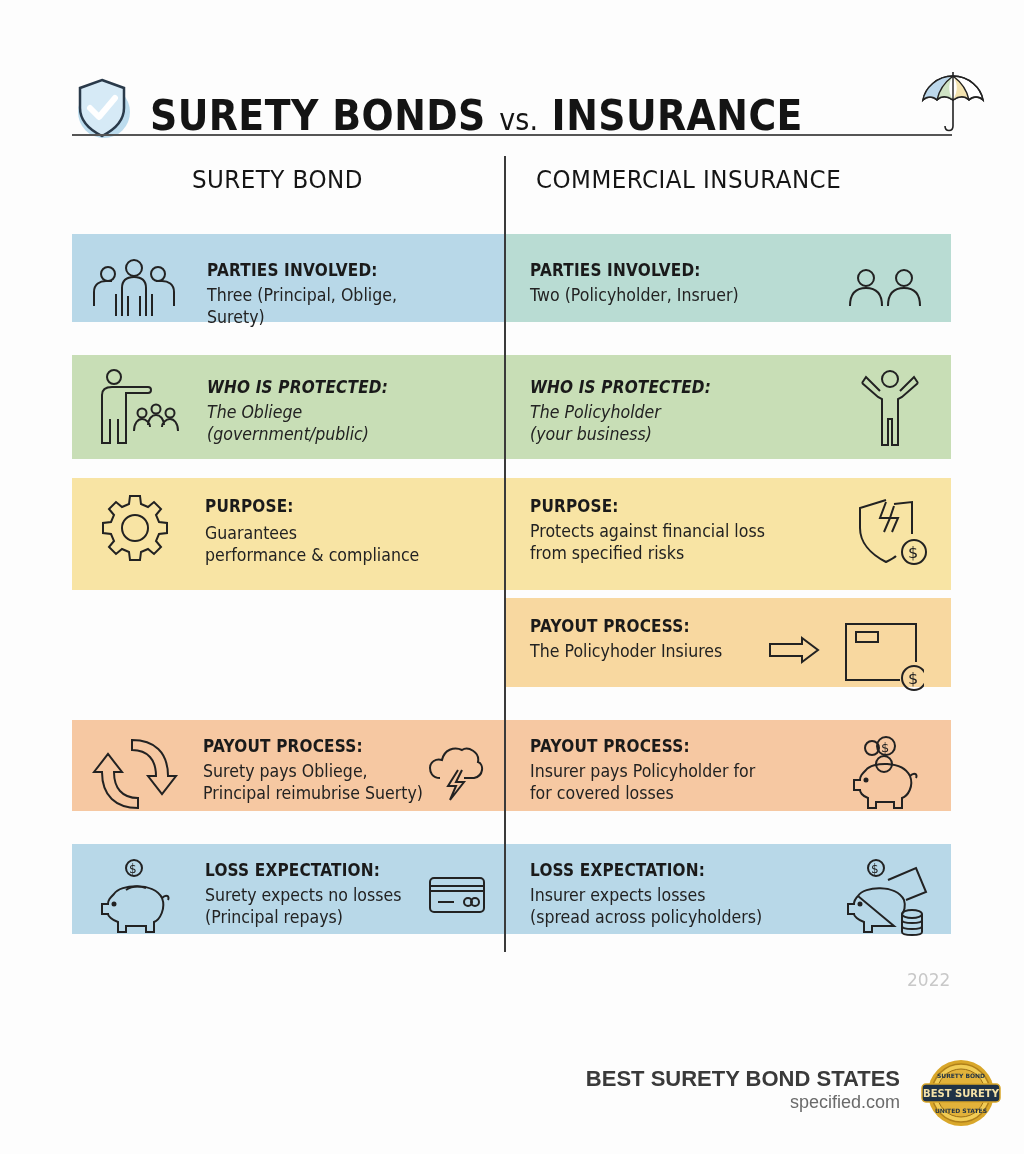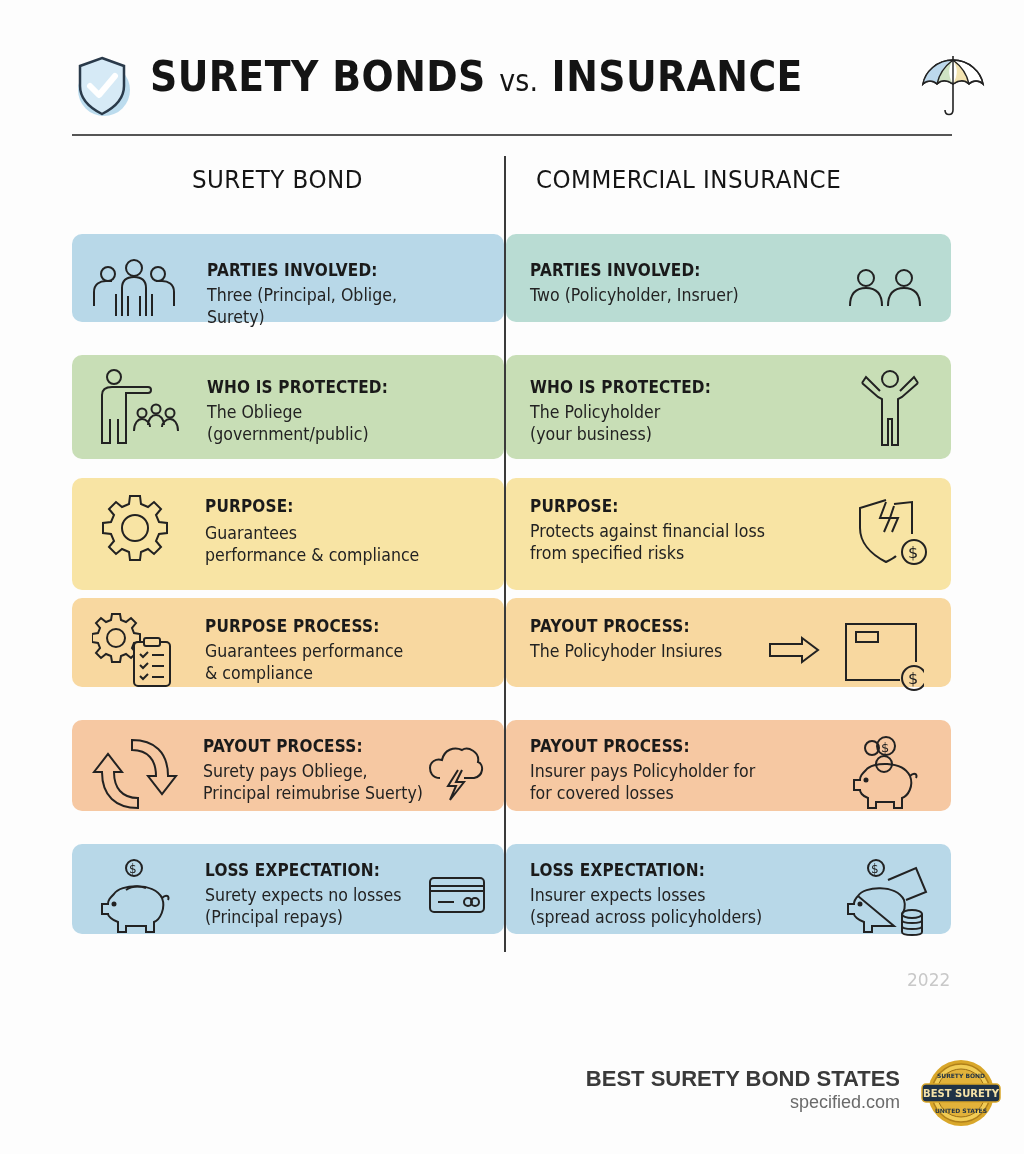--- a/index.html
+++ b/index.html
@@ -1,28 +1,28 @@
 <!DOCTYPE html>
 <html><head>
 <meta charset="utf-8">
 <style>
   html,body{margin:0;padding:0;background:#fdfdfd;}
   body{width:1024px;height:1154px;position:relative;overflow:hidden;font-family:"DejaVu Sans",sans-serif;color:#1c1c1c;}
-  .title-row{position:absolute;left:72px;top:52px;width:880px;height:72px;display:flex;align-items:flex-start;}
+  .title-row{position:absolute;left:72px;top:68px;width:880px;height:72px;display:flex;align-items:flex-end;}
   .title-row .shield{width:60px;height:66px;margin-right:18px;}
   .title{font-family:"DejaVu Sans",sans-serif;font-weight:bold;font-size:42px;letter-spacing:0.5px;color:#141414;white-space:nowrap;transform:scaleX(0.9);transform-origin:left center;}
   .title .vs{font-size:30px;font-weight:normal;letter-spacing:0;}
   .umbrella{width:72px;height:66px;position:absolute;left:845px;top:2px;}
   .rule{position:absolute;left:72px;top:134px;width:880px;height:2px;background:#555;}
   .vline{position:absolute;left:504px;top:156px;width:2px;height:796px;background:#3a3a3a;}
   .col-head{position:absolute;top:165px;font-size:25px;font-weight:normal;color:#151515;letter-spacing:0.5px;transform:scaleX(0.92);transform-origin:left center;white-space:nowrap;}
   .col-head.left{left:192px;}
   .col-head.right{left:536px;}
   .row{position:absolute;left:72px;width:879px;}
-  .row .cell{position:absolute;top:0;bottom:16px;border-radius:10px;}
+  .row .cell{position:absolute;top:0;bottom:16px;}
   .row .cell.l{left:0;width:432px;}
   .row .cell.r{left:434px;width:445px;}
   .lbl{position:absolute;font-weight:bold;font-size:17px;color:#1a1a1a;white-space:nowrap;transform:scaleX(0.9);transform-origin:left top;letter-spacing:0.2px;}
   .txt{position:absolute;font-size:17px;color:#222;line-height:22px;white-space:pre;transform:scaleX(0.93);transform-origin:left top;}
   .ico{position:absolute;}
   .ico svg{display:block;}
   .year{position:absolute;left:907px;top:970px;font-size:17px;color:#c8c8c8;}
   .brand{position:absolute;right:124px;top:1066px;text-align:right;}
   .brand .name{font-family:"Liberation Sans",sans-serif;font-weight:bold;font-size:22px;color:#3a3a3a;white-space:nowrap;}
   .brand .url{font-family:"Liberation Sans",sans-serif;font-size:18px;color:#6a6a6a;margin-top:0px;}
@@ -84,21 +84,21 @@
       <svg width="76" height="40" viewBox="0 0 76 40" fill="none" stroke="#222" stroke-width="2">
         <circle cx="18" cy="10" r="8"></circle>
           <circle cx="56" cy="10" r="8"></circle>
         <path d="M2 38 C2 26 8 20 18 20 C28 20 34 26 34 38"></path>
           <path d="M40 38 C40 26 46 20 56 20 C66 20 72 26 72 38"></path>
       </svg>
     </span>
   </div>
 </div>
 
-<div class="row" style="top:355px;height:120px;">
+<div class="row" style="top:355px;height:120px;font-style:italic;">
   <div class="cell l" style="background:#c8deb6;">
     <span class="ico" style="left:26px;top:14px;">
       <svg width="90" height="80" viewBox="0 0 90 80" fill="none" stroke="#222" stroke-width="2">
         <circle cx="16" cy="8" r="7"></circle>
         <path d="M4 56 L4 26 C4 20 8 18 14 18 L50 18 C54 18 54 24 50 24 L28 24 L28 74 L20 74 L20 50 M12 50 L12 74 L4 74 L4 56"></path>
         <circle cx="44" cy="44" r="4.5"></circle>
           <circle cx="58" cy="40" r="4.5"></circle>
           <circle cx="72" cy="44" r="4.5"></circle>
         <path d="M36 62 C36 54 40 50 44 50 C48 50 52 54 52 58 M50 56 C50 50 54 46 58 46 C62 46 66 50 66 56 M64 58 C64 54 68 50 72 50 C76 50 80 54 80 62"></path>
       </svg>
@@ -141,34 +141,20 @@
         <path d="M30 2 L4 10 L4 30 C4 44 14 56 30 64 C34 62 38 60 40 58 M38 6 L56 4 L56 36"></path>
         <path d="M30 4 L24 20 L34 20 L28 34 M38 8 L34 20 L42 20 L36 34"></path>
         <circle cx="58" cy="54" r="12"></circle>
         <text x="52" y="60" font-size="16" font-family="DejaVu Sans" fill="#222" stroke="none">$</text>
       </svg>
     </span>
   </div>
 </div>
 
 <div class="row" style="top:598px;height:105px;">
-  <div class="cell l" style="background:#f8d8a0;">
-    <span class="ico" style="left:20px;top:14px;">
-      <svg width="82" height="76" viewBox="0 0 82 76" fill="none" stroke="#222" stroke-width="2">
-        <path d="M20 2 L28 2 L29 8 L34 10 L39 6 L44 11 L40 16 L42 21 L48 22 L48 30 L42 31 L40 36 L44 41 L39 46 L34 42 L29 44 L28 50 L20 50 L19 44 L14 42 L9 46 L4 41 L8 36 L6 31 L0 30 L0 22 L6 21 L8 16 L4 11 L9 6 L14 10 L19 8 Z"></path>
-        <circle cx="24" cy="26" r="9"></circle>
-        <rect x="42" y="30" width="36" height="44" rx="4" fill="#f8d8a0"></rect>
-        <rect x="52" y="26" width="16" height="8" rx="2" fill="#f8d8a0"></rect>
-        <path d="M48 42 L51 45 L56 40 M60 43 L72 43 M48 53 L51 56 L56 51 M60 54 L72 54 M48 64 L51 67 L56 62 M60 65 L72 65"></path>
-      </svg>
-    </span>
-    <span class="lbl" style="left:133px;top:18px;">PURPOSE PROCESS:</span>
-    <span class="txt" style="left:133px;top:42px;">Guarantees performance
-&amp; compliance</span>
-  </div>
   <div class="cell r" style="background:#f8d8a0;">
     <span class="lbl" style="left:24px;top:18px;">PAYOUT PROCESS:</span>
     <span class="txt" style="left:24px;top:42px;">The Policyhoder Insiures</span>
     <span class="ico" style="left:262px;top:38px;">
       <svg width="54" height="28" viewBox="0 0 54 28" fill="none" stroke="#222" stroke-width="2">
         <path d="M2 8 L34 8 L34 2 L50 14 L34 26 L34 20 L2 20 Z"></path>
       </svg>
     </span>
     <span class="ico" style="left:336px;top:22px;">
       <svg width="82" height="74" viewBox="0 0 82 74" fill="none" stroke="#222" stroke-width="2">

